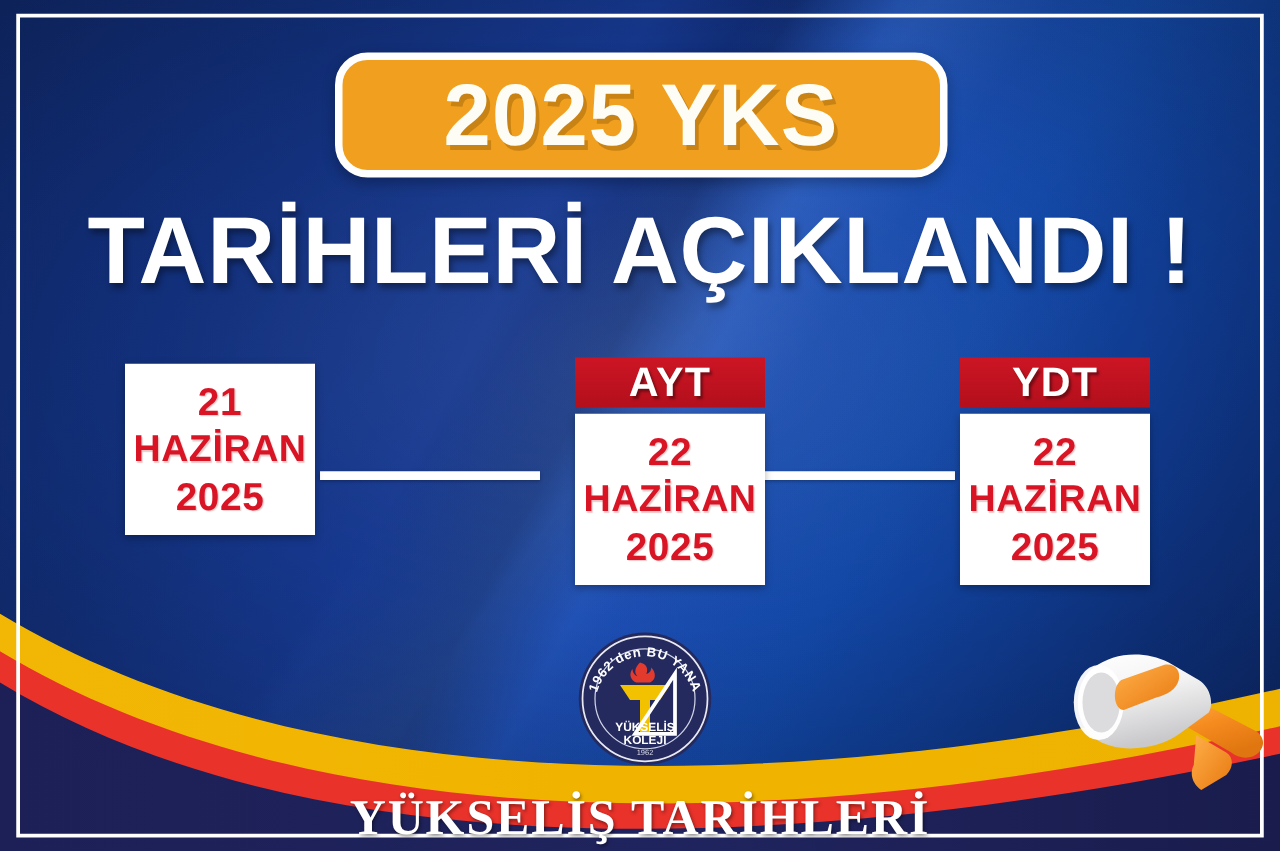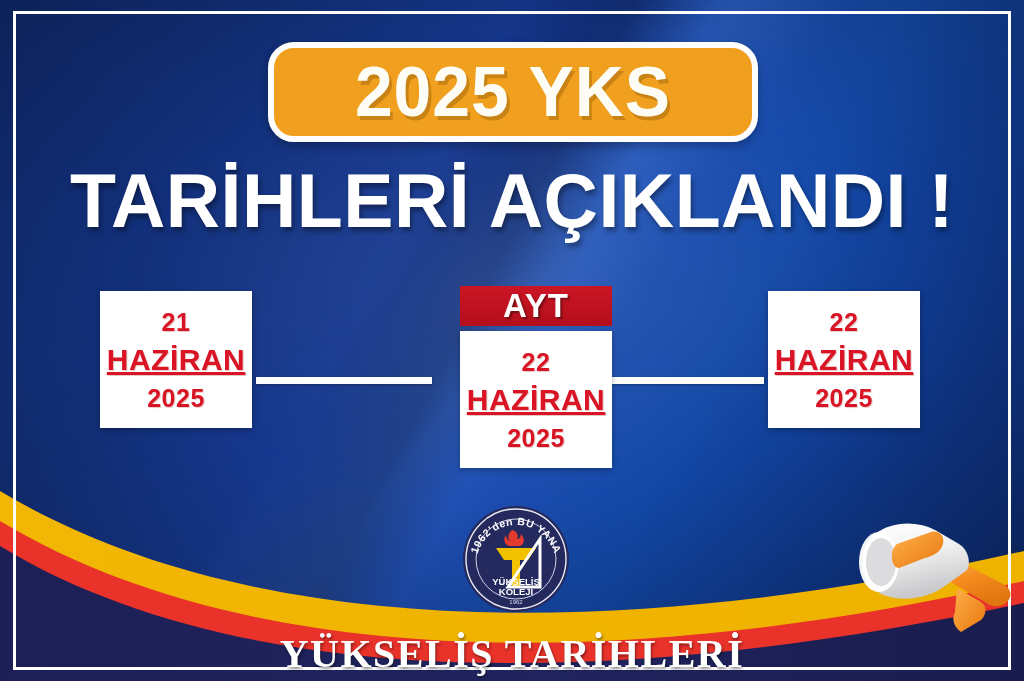--- a/index.html
+++ b/index.html
@@ -139,27 +139,27 @@
     display: flex;
     flex-direction: column;
     align-items: center;
     justify-content: center;
     gap: 2px;
     box-shadow: 0 2px 6px rgba(0,0,0,0.3);
   }
   .card-body span {
     color: #d81425;
     font-weight: bold;
-    font-size: 25px;
+    font-size: 31px;
     line-height: 36px;
     letter-spacing: 0.5px;
     text-shadow: 1px 1px 1px rgba(140,0,0,0.22);
     white-space: nowrap;
   }
-  .card-body .m { font-size: 30px; text-decoration: underline; }
+  .card-body .m { font-size: 30px; }
   .connector {
     position: absolute;
     top: 91px;
     height: 7px;
     background: #ffffff;
     box-shadow: 0 1px 3px rgba(0,0,0,0.3);
   }
 
   
   .logo {
@@ -249,20 +249,21 @@
     <div class="card" style="left:436px;padding-left:24px;">
       <div class="card-head">AYT</div>
       <div class="card-body">
         <span class="d">22</span>
         <span class="m">HAZİRAN</span>
         <span class="y">2025</span>
       </div>
     </div>
 
     <div class="card" style="left:768px;">
+      <div class="card-head">YDT</div>
       <div class="card-body">
         <span class="d">22</span>
         <span class="m">HAZİRAN</span>
         <span class="y">2025</span>
       </div>
     </div>
   </div>
 
   <svg class="logo" viewBox="0 0 108 108">
     <defs>

